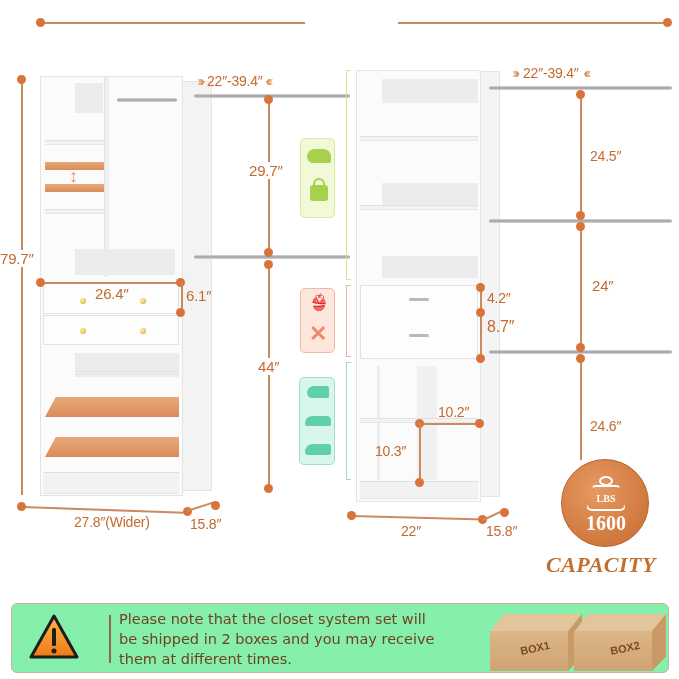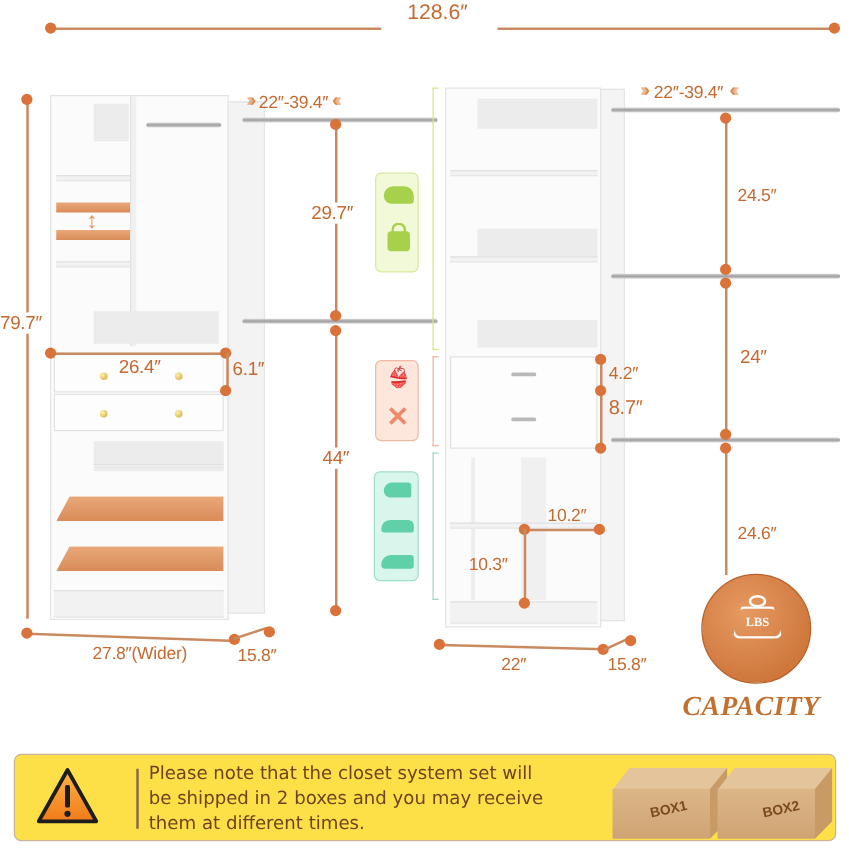--- a/index.html
+++ b/index.html
@@ -21,21 +21,20 @@
   .chev { color: #e08a4a; font-size: 15px; font-weight: bold; letter-spacing: -4px; }
 </style>
 </head>
 <body>
 
 <div class="hline" style="left:40px; top:22px; width:265px;"></div>
 <div class="hline" style="left:398px; top:22px; width:268px;"></div>
 <div class="dot" style="left:36px; top:18px;"></div>
 <div class="dot" style="left:663px; top:18px;"></div>
 <div class="abs" style="left:300px; top:0; width:100px; text-align:center; color:#c46a30; font-size:17px; line-height:19px;">
-  <div>128.6″</div>
 </div>
 
 <div class="vline" style="left:21px; top:79px; height:416px;"></div>
 <div class="dot" style="left:17px; top:75px;"></div>
 <div class="abs dim" style="left:0; top:250px; background:#fff; font-size:15px;">79.7″</div>
 
 <div class="panel" style="left:40px; top:76px; width:143px; height:420px;">
   <div class="panel" style="left:141px; top:4px; width:30px; height:410px; background:#f3f3f3;"></div>
   <div class="abs" style="left:63px; top:0; width:5px; height:200px; background:#f0f0f0; border-left:1px solid #e2e2e2;"></div>
   <div class="shade" style="left:34px; top:6px; width:28px; height:30px;"></div>
@@ -185,24 +184,25 @@
 <div class="vline" style="left:580px; top:357px; height:103px;"></div>
 <div class="dot" style="left:576px; top:354px;"></div>
 <div class="abs dim" style="left:590px; top:418px; font-size:14px;">24.6″</div>
 
 <div class="abs" style="left:561px; top:459px; width:88px; height:88px; border-radius:50%; background:radial-gradient(circle at 40% 35%, #e69a62, #c66a2e); border:1px solid #b8612a;">
   <div class="abs" style="left:24px; top:16px; width:40px; height:36px;">
     <div class="abs" style="left:13px; top:0; width:14px; height:10px; border:2px solid #fff; border-radius:50%;"></div>
     <div class="abs" style="left:0; top:9px; width:40px; height:26px; border:2px solid #fff; border-radius:10px 10px 6px 6px; clip-path:polygon(18% 0,82% 0,100% 100%,0 100%);"></div>
     <div class="abs" style="left:0; top:17px; width:40px; text-align:center; color:#fff; font-family:'Liberation Serif', serif; font-weight:bold; font-size:10px;">LBS</div>
   </div>
+  <div class="abs" style="left:0; top:52px; width:88px; text-align:center; color:#fff; font-family:'Liberation Serif', serif; font-weight:bold; font-size:20px;">1600</div>
 </div>
 <div class="abs" style="left:546px; top:552px; color:#c2702f; font-family:'Liberation Serif', serif; font-weight:bold; font-style:italic; font-size:22px; letter-spacing:0.5px;">CAPACITY</div>
 
-<div class="abs" style="left:11px; top:603px; width:658px; height:70px; background:#fde047; border:1px solid #c9b39c; border-radius:6px;">
+<div class="abs" style="left:11px; top:603px; width:658px; height:70px; background:#86efac; border:1px solid #c9b39c; border-radius:6px;">
   <div class="abs" style="left:16px; top:9px; width:52px; height:48px;">
     <svg width="52" height="48" viewBox="0 0 52 48">
       <defs>
           <linearGradient id="wg" x1="0" y1="0" x2="0" y2="1">
             <stop offset="0" stop-color="#ffb548"></stop>
             <stop offset="1" stop-color="#f07b18"></stop>
           </linearGradient>
         </defs>
       <path d="M26 3 L49 44 L3 44 Z" fill="url(#wg)" stroke="#1d1d1d" stroke-width="3" stroke-linejoin="round"></path>
       <rect x="24" y="15" width="4" height="18" rx="1.5" fill="#1d1d1d"></rect>

